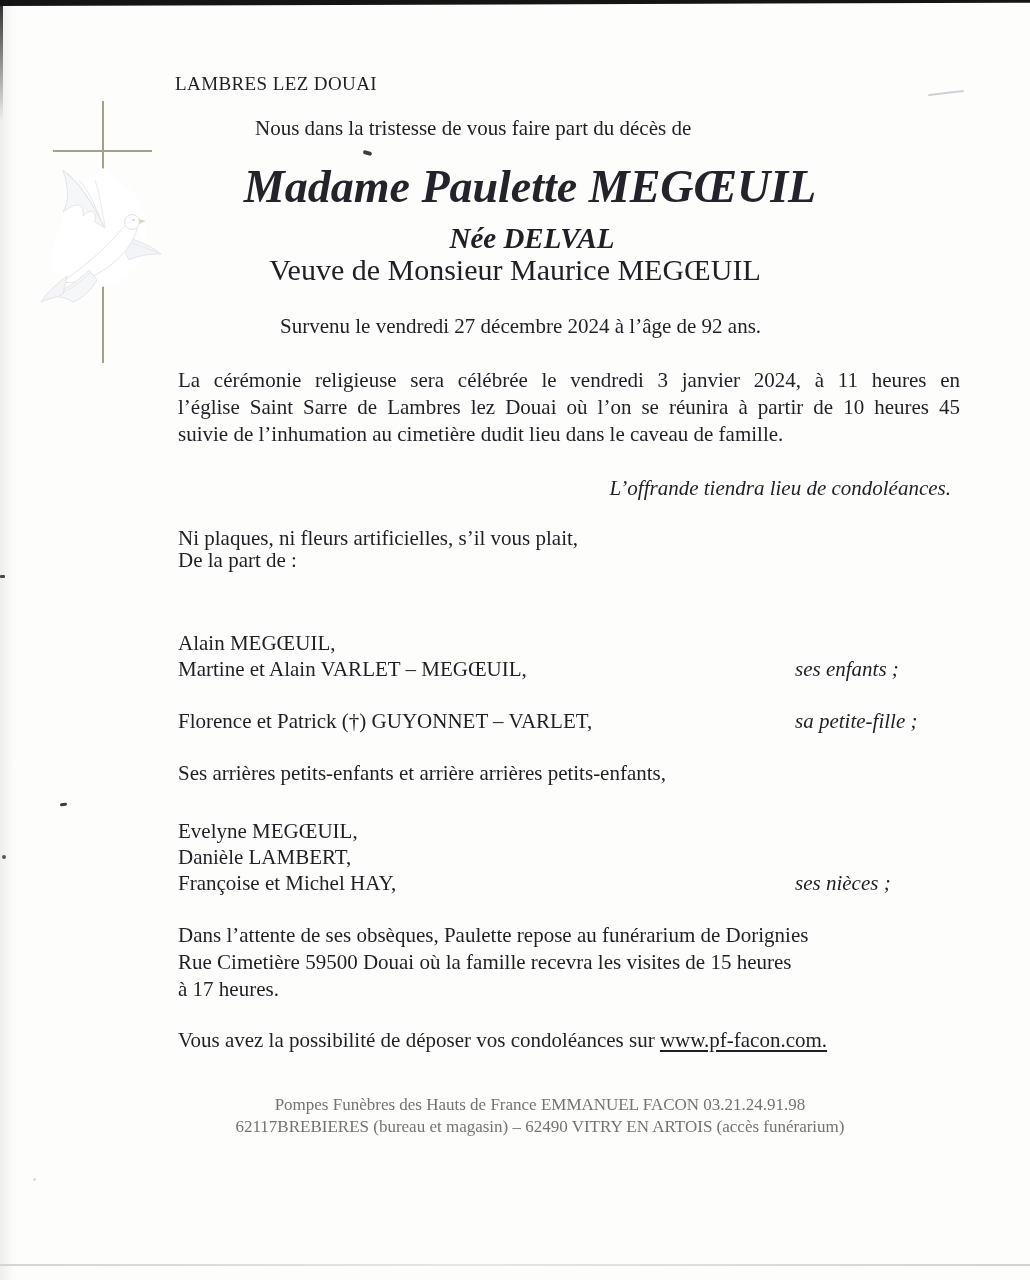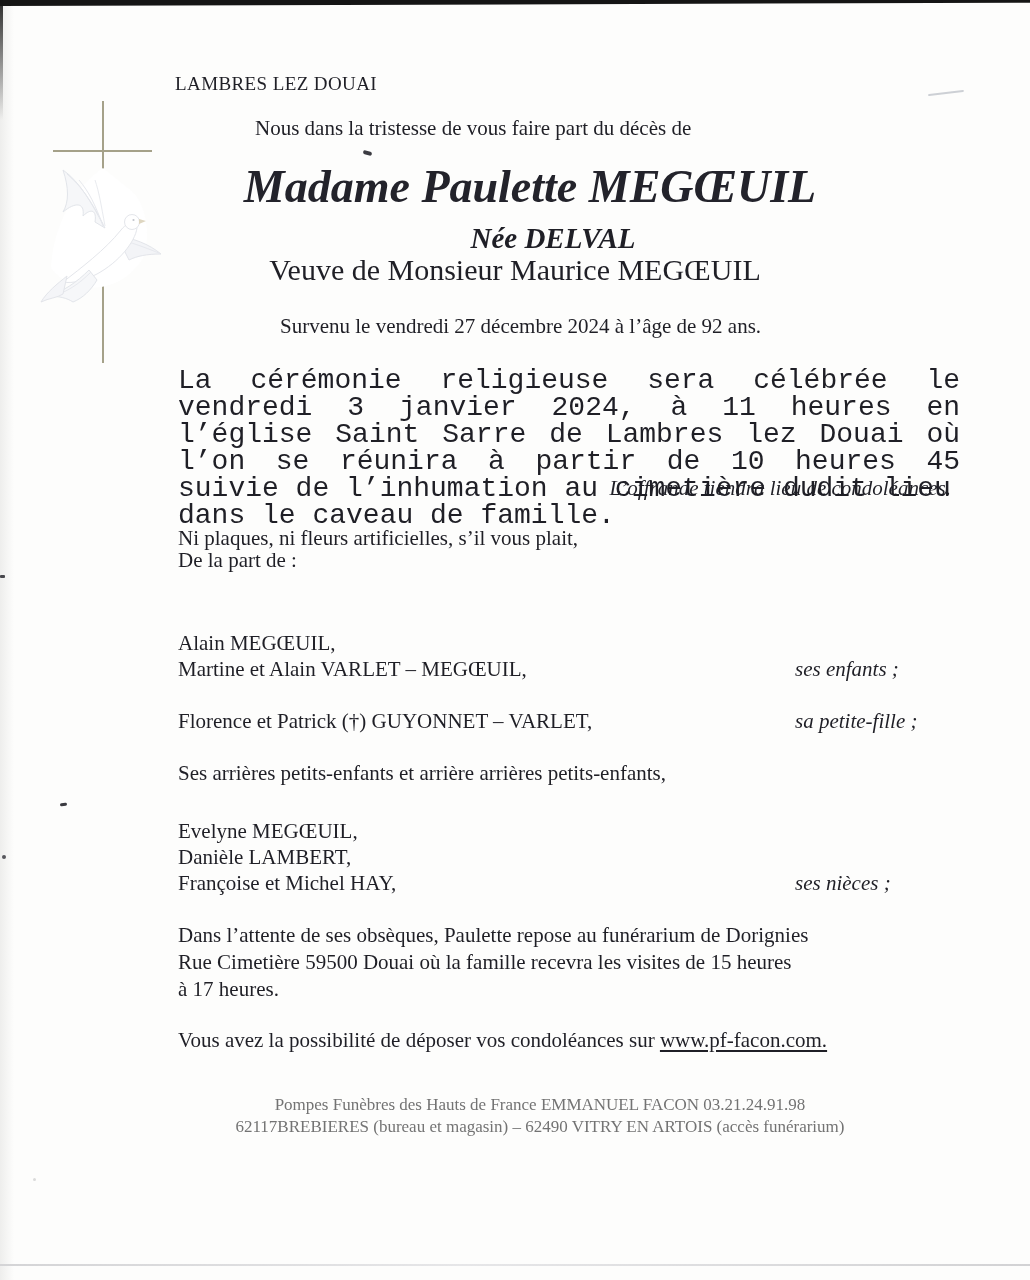--- a/index.html
+++ b/index.html
@@ -37,25 +37,25 @@
   .cross-v { left:102px; top:101px; width:2px; height:262px; background:#a5a189; }
   .cross-h { left:53px;  top:150px; width:99px; height:2px;  background:#a5a189; }
   .dove { left:33px; top:158px; width:140px; height:160px; }
 
   
   .t  { font-size:21px; line-height:26px; }
   .city { left:175px; top:71px; font-size:19px; letter-spacing:.4px; }
   .intro { left:255px; top:115px; }
   .title-name { left:530px; top:160px; font-size:46px; line-height:54px;
     font-weight:bold; font-style:italic; color:#23232b; }
-  .maiden { left:553px; top:221px; font-size:29px; line-height:34px;
+  .maiden { left:532px; top:221px; font-size:29px; line-height:34px;
     font-weight:bold; font-style:italic; }
   .widow { left:515px; top:255px; font-size:30px; line-height:30px; }
   .survenu { left:280px; top:313px; }
-  .ceremony { left:178px; top:367px; width:782px; font-size:28px;font-family:Liberation Mono, monospace; }
+  .ceremony { left:178px; top:367px; width:782px; font-size:21px; }
   .ceremony .ln { line-height:27px; }
   .ceremony .just { text-align:justify; text-align-last:justify; }
   .offering { right:105px; top:475px; font-style:italic;text-align:center; }
   .noflowers { left:178px; top:525px; }
   .fromline { left:178px; top:547px; }
   .row { left:178px; width:852px; height:26px; }
   .row .rel { position:absolute; left:617px; top:0; font-style:italic; white-space:nowrap; }
   .r1a{top:630px}.r1b{top:656px}.r2{top:708px}.r3{top:760px}
   .r4a{top:818px}.r4b{top:844px}.r4c{top:870px}
   .visitation { left:178px; top:922px; }

